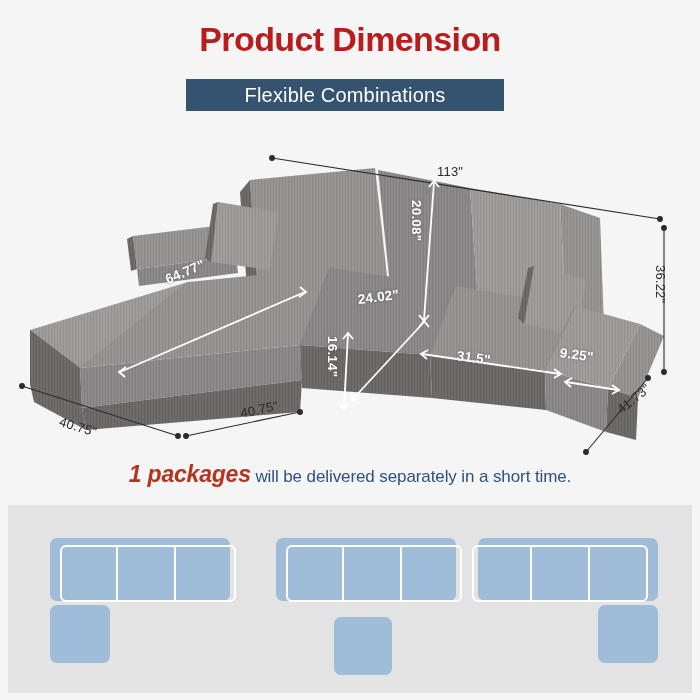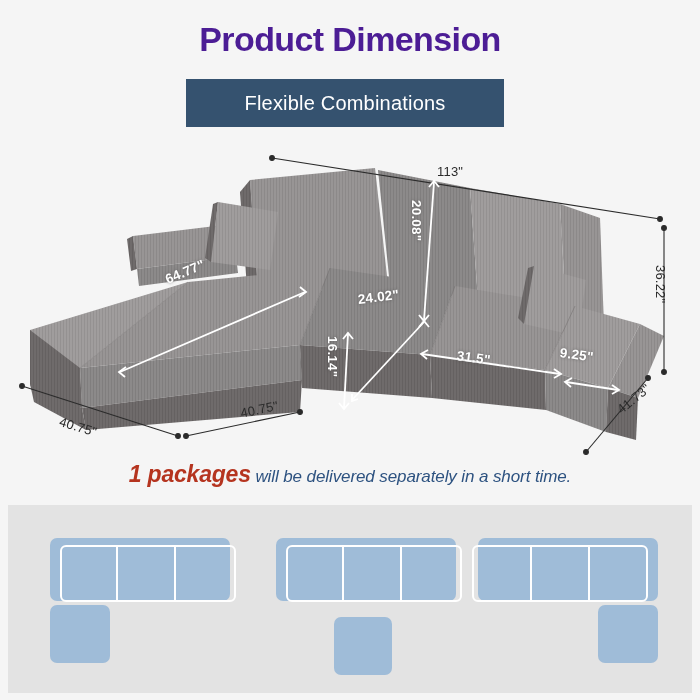--- a/index.html
+++ b/index.html
@@ -15,26 +15,26 @@
     font-family: "Liberation Sans", sans-serif;
     -webkit-font-smoothing: antialiased;
   }
 
   
   #title {
     position: absolute; left: 0; top: 20px;
     width: 700px; text-align: center;
     font-size: 34px; font-weight: bold;
     letter-spacing: -0.6px;
-    color: #4c1d95;
+    color: #b91c1c;
     white-space: nowrap;
   }
   #subtitle-banner {
     position: absolute; left: 186px; top: 79px;
-    width: 318px; height: 48px;
+    width: 318px; height: 32px;
     background: #35526f;
     display: flex; align-items: center; justify-content: center;
   }
   #subtitle-banner .txt {
     color: #ffffff;
     font-size: 20px;
     letter-spacing: 0.2px;
     white-space: nowrap;
   }
 
@@ -73,21 +73,20 @@
   #packages-note .emph {
     color: #b5341f;
     font-size: 23px;
     font-weight: bold;
     font-style: italic;
     letter-spacing: -0.2px;
   }
   #packages-note .rest {
     color: #2d5280;
     font-size: 17px;
-    font-style: italic;
     letter-spacing: -0.1px;
   }
 
   
   #schematic-panel {
     position: absolute; left: 8px; top: 505px;
     width: 684px; height: 188px;
     background: #e3e3e3;
   }
   .config {

